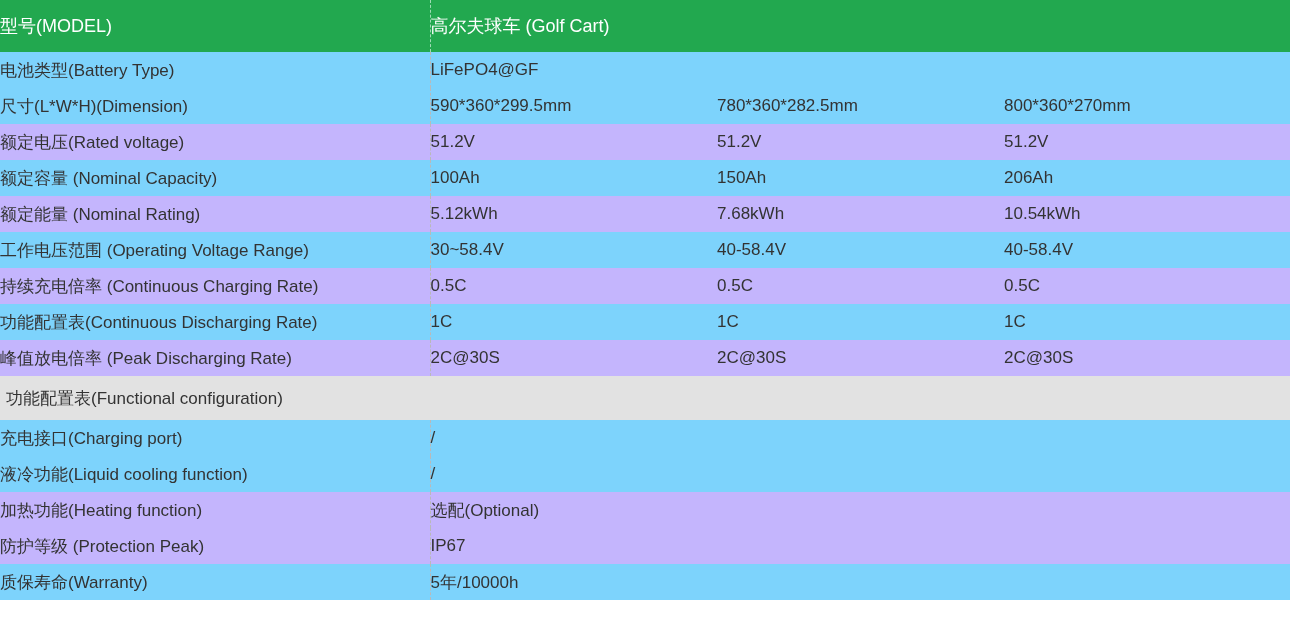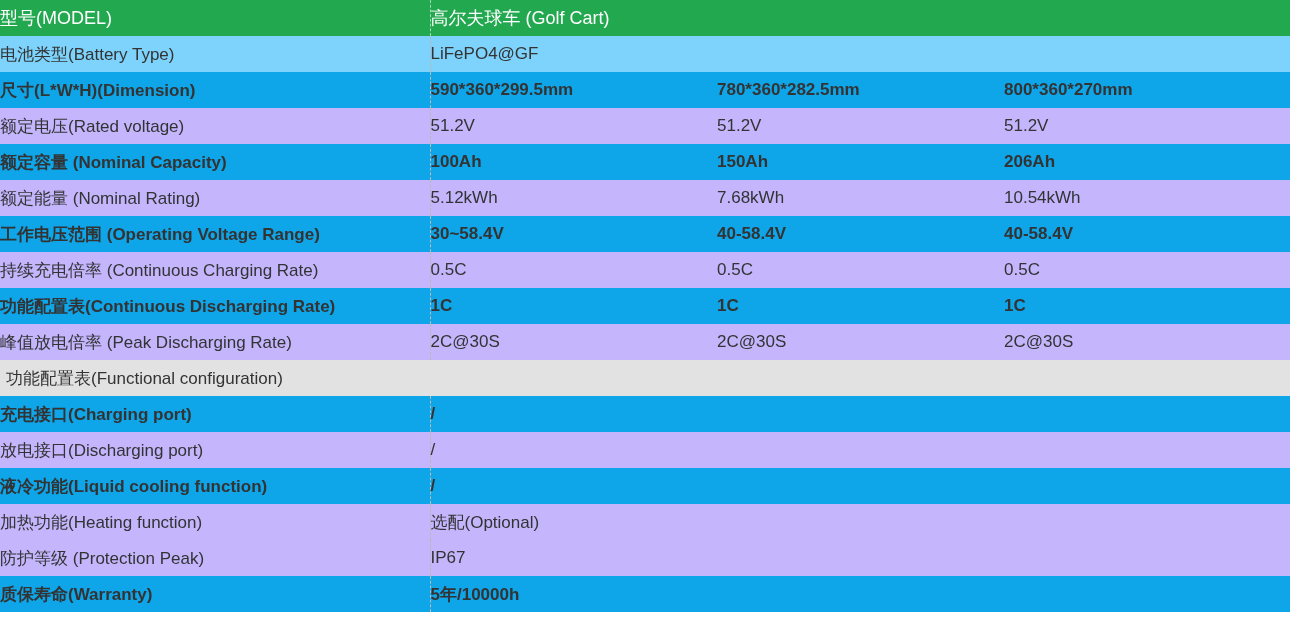--- a/index.html
+++ b/index.html
@@ -36,43 +36,42 @@
   }
   td.val {
     font-size: 17px;
     color: #333333;
   }
   
   tr.header-row td {
     background: #22a84f;
     color: #ffffff;
     font-size: 18px;
-    height: 36px;
+    height: 52px;
   }
   tr.header-row td.label {
     border-right: 1px dashed #9fdcb5;
     color: #ffffff;
   }
   
   tr.shade td {
     background: #7dd3fc;
   }
   tr.light td {
-    background: #0ea5e9;
-    font-weight: bold;
+    background: #7dd3fc;
   }
   tr.white td {
     background: #c4b5fd;
   }
   
   tr.section td {
     background: #e2e2e2;
     font-size: 17px;
     color: #333333;
-    height: 36px;
+    height: 44px;
   }
   tr.section td.label {
     border-right: none;
     padding-left: 6px;
   }
 </style>
 </head>
 <body>
 
 <table class="spec">
@@ -152,24 +151,20 @@
 
     <tr class="row section">
       <td class="label" colspan="4">功能配置表(Functional configuration)</td>
     </tr>
 
     <tr class="row light">
       <td class="label">充电接口(Charging port)</td>
       <td class="val" colspan="3">/</td>
     </tr>
 
-    <tr class="row white">
-      <td class="label">放电接口(Discharging port)</td>
-      <td class="val" colspan="3">/</td>
-    </tr>
 
 
     <tr class="row light">
       <td class="label">液冷功能(Liquid cooling function)</td>
       <td class="val" colspan="3">/</td>
     </tr>
 
     <tr class="row white">
       <td class="label">加热功能(Heating function)</td>
       <td class="val" colspan="3">选配(Optional)</td>

